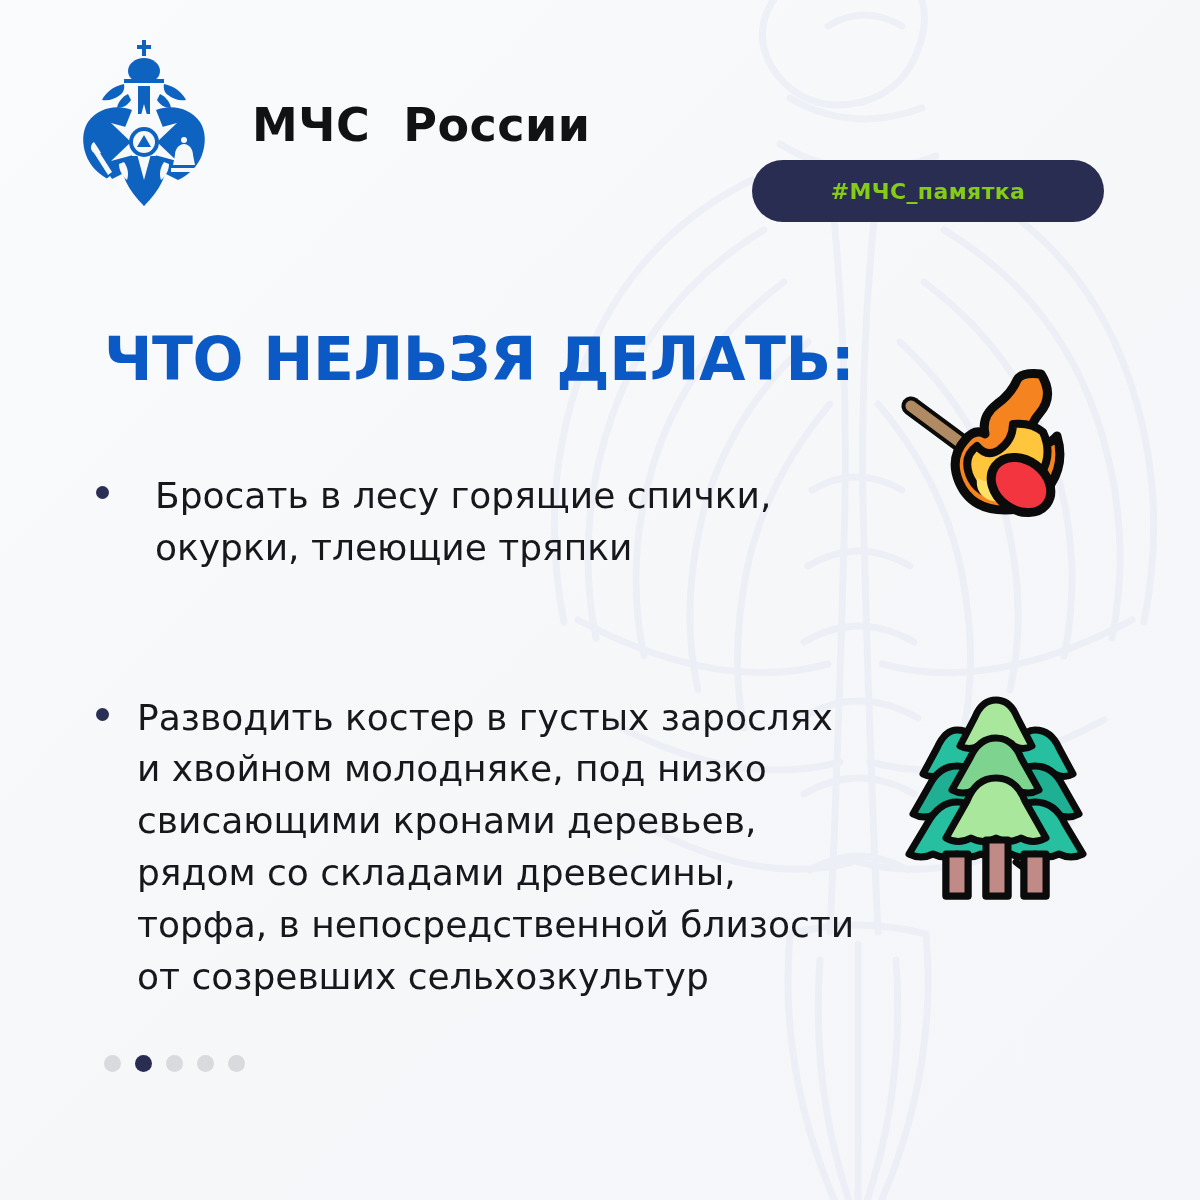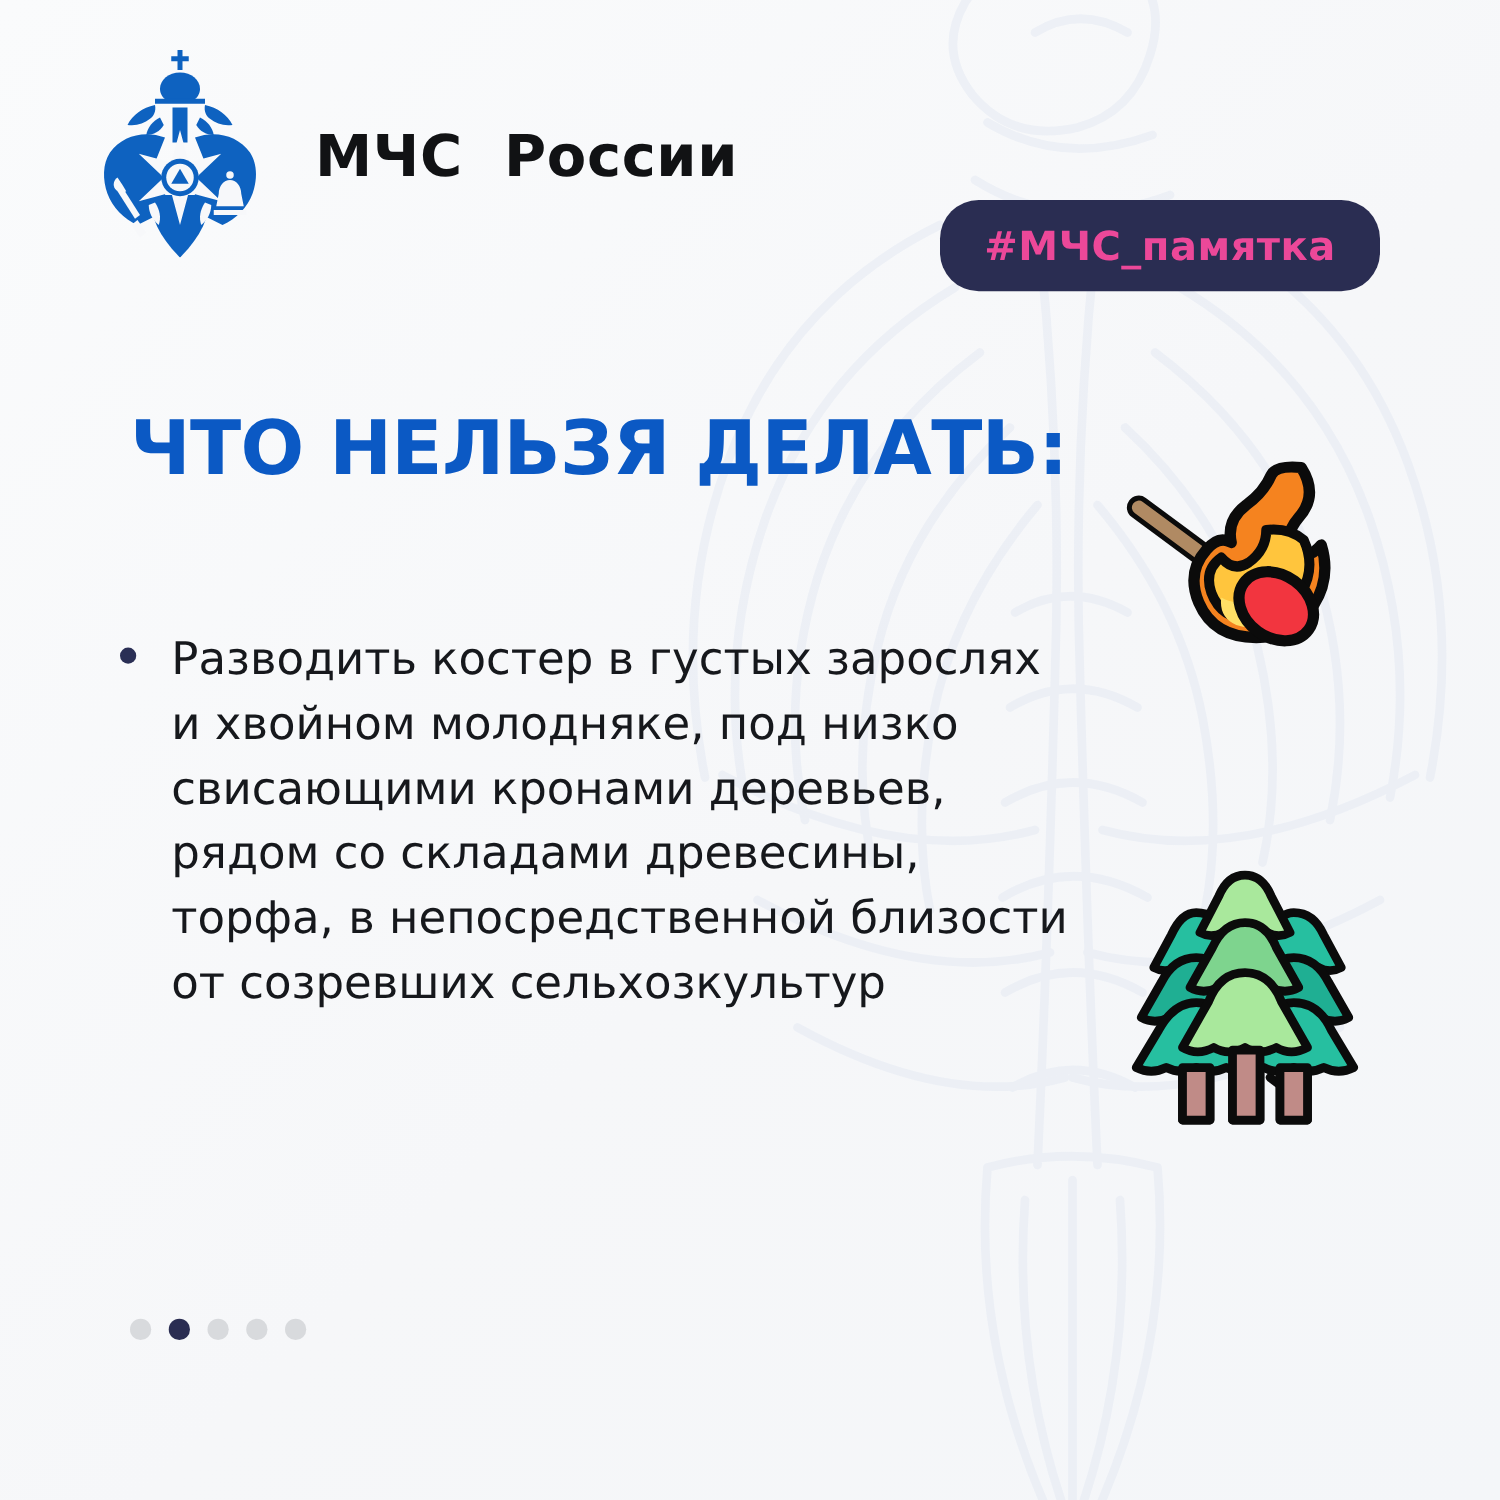--- a/index.html
+++ b/index.html
@@ -73,25 +73,25 @@
     white-space: pre;
     line-height: 1;
     padding-top: 6px;
   }
 
   .hashtag-badge {
     position: absolute;
     right: 100px;
     top: 122px;
     min-width: 352px;
-    height: 73px;
+    height: 62px;
     border-radius: 31px;
     background: #2a2d52;
-    color: #ec4899;
-    font-size: 32px;
+    color: #84cc16;
+    font-size: 22px;
     font-weight: 700;
     display: flex;
     align-items: center;
     justify-content: center;
     letter-spacing: 0.4px;
     padding: 0 34px;
   }
 
   
   .page-title {
@@ -291,20 +291,25 @@
       </div>
       <div class="brand-name">МЧС  России</div>
     </div>
 
     <div class="hashtag-badge">#МЧС_памятка</div>
   </header>
 
   <h1 class="page-title">ЧТО НЕЛЬЗЯ ДЕЛАТЬ:</h1>
 
   <ul class="bullets">
+    <li class="bullet-item bullet-item-1">
+      <span class="bullet-dot"></span>
+      <span class="bullet-text">Бросать в лесу горящие спички,
+окурки, тлеющие тряпки</span>
+    </li>
     <li class="bullet-item bullet-item-2">
       <span class="bullet-dot"></span>
       <span class="bullet-text">Разводить костер в густых зарослях
 и хвойном молодняке, под низко
 свисающими кронами деревьев,
 рядом со складами древесины,
 торфа, в непосредственной близости
 от созревших сельхозкультур</span>
     </li>
   </ul>

